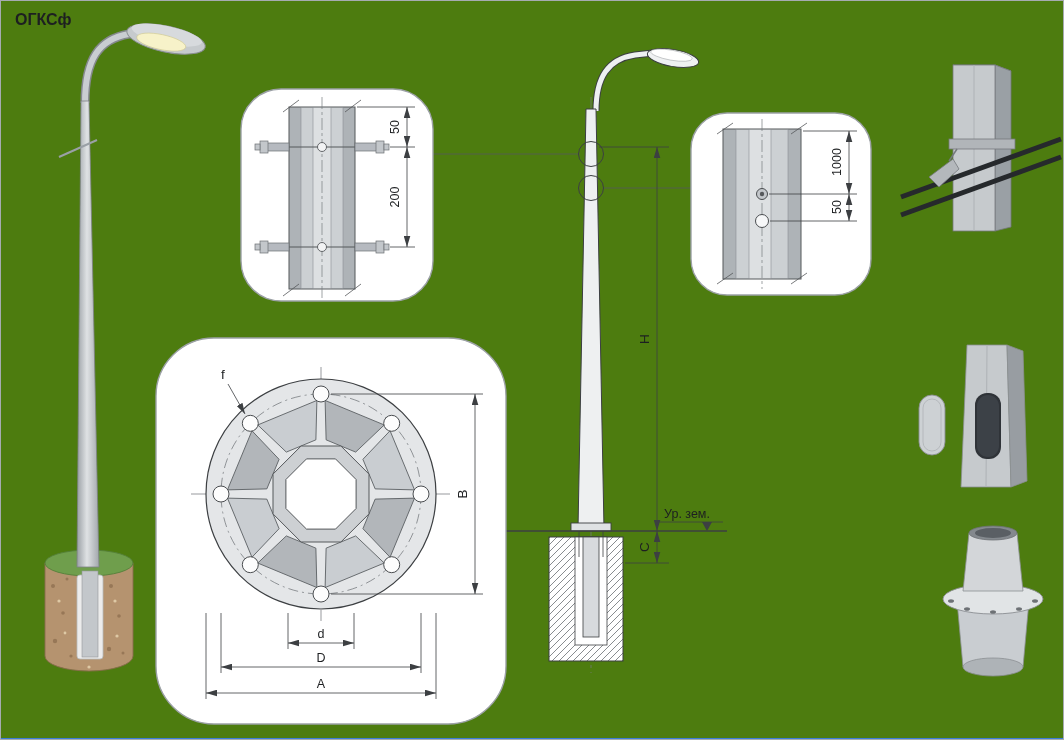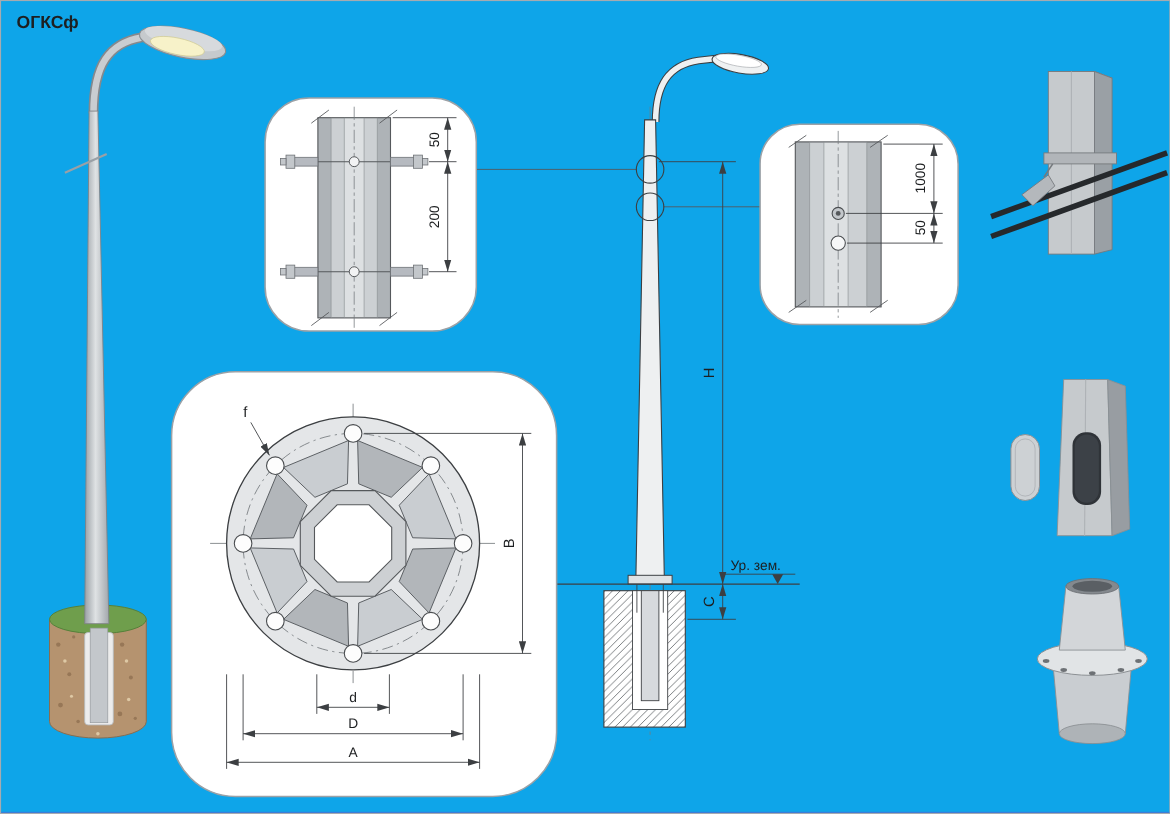--- a/index.html
+++ b/index.html
@@ -1,16 +1,16 @@
 <!DOCTYPE html>
 <html><head>
 <meta charset="utf-8">
 <style>
   html,body{margin:0;padding:0;background:#e8e8e8;font-family:"Liberation Sans",sans-serif;}
-  .sheet{position:relative;width:1064px;height:740px;background:#0ea5e9;border:1px solid #a6abb0;box-sizing:border-box;overflow:hidden;}
+  .sheet{position:relative;width:1064px;height:740px;background:#4d7c0f;border:1px solid #a6abb0;box-sizing:border-box;overflow:hidden;}
   svg{display:block;}
   text{font-family:"Liberation Sans",sans-serif;fill:#1d1f21;}
   .dim{font-size:12.5px;}
   .dimbig{font-size:13.5px;}
   .title{font-size:16px;font-weight:bold;}
   .gnd{font-size:12.5px;}
 </style>
 </head>
 <body>
 

